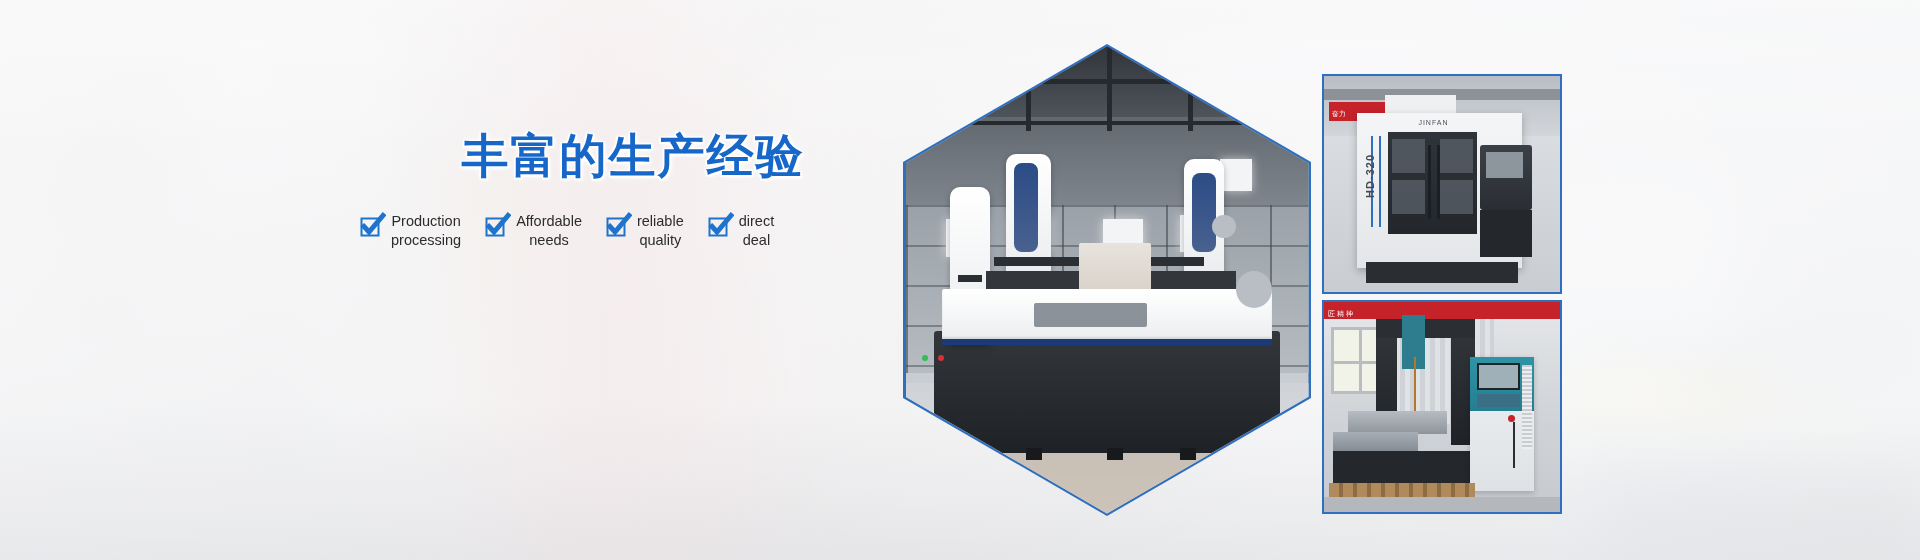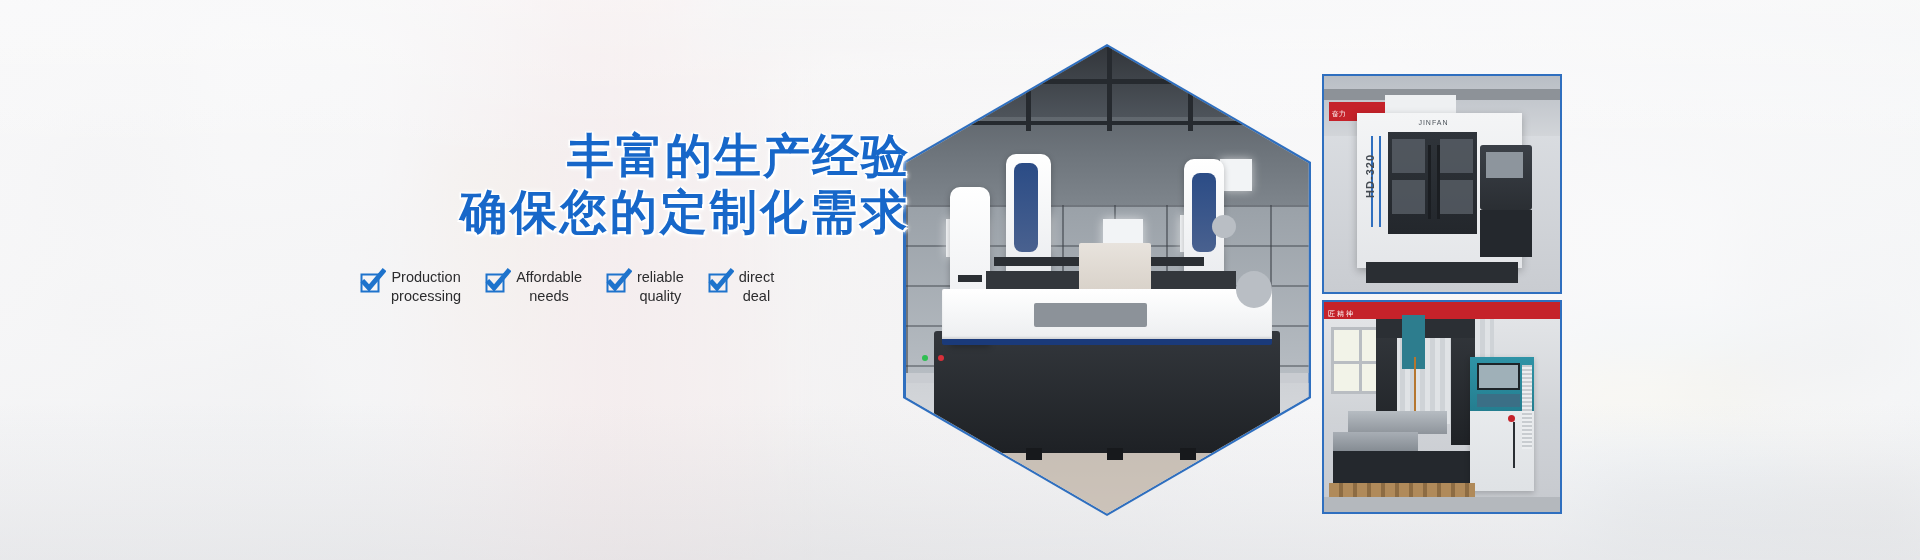--- a/index.html
+++ b/index.html
@@ -86,20 +86,21 @@
     font-size:47px;
     line-height:56px;
     letter-spacing:2px;
     color:#1767c9;
     text-shadow:
        0 0 3px #fff, 0 0 3px #fff, 0 0 6px #fff,
        1.5px 1.5px 0 #ffffff, -1.5px -1.5px 0 #ffffff,
        1.5px -1.5px 0 #ffffff, -1.5px 1.5px 0 #ffffff,
        2px 2px 4px rgba(255,255,255,.95);
     white-space:nowrap;
+    text-align:center;
   }
   .headline .line.l2 { letter-spacing:3px; }
 
   .redbar {
     margin-top:22px;
     width:540px; height:46px;
     background:linear-gradient(180deg,#e10b12 0%,#d6000a 55%,#c40009 100%);
     display:flex; align-items:center;
     box-shadow:0 2px 5px rgba(120,0,0,.18);
   }
@@ -246,21 +247,20 @@
   <div class="bg-blob b-rdark"></div>
 
   <div class="bg-haze"></div>
   <div class="bg-vign"></div>
 </div>
 
 <div class="copy">
 
   <div class="headline">
     <span class="line l1">丰富的生产经验</span>
-    <span class="line l2">确保您的定制化需求</span>
   </div>
 
 
   <div class="feats">
 
     <div class="feat">
       <span class="chk">
         <svg viewBox="0 0 28 28">
           <rect x="3.5" y="7.5" width="17" height="17" fill="none" stroke="#1E73CC" stroke-width="2"></rect>
           <path d="M6 15.5 L11 21 L25 4.5" fill="none" stroke="#1E73CC" stroke-width="5" stroke-linecap="square"></path>

